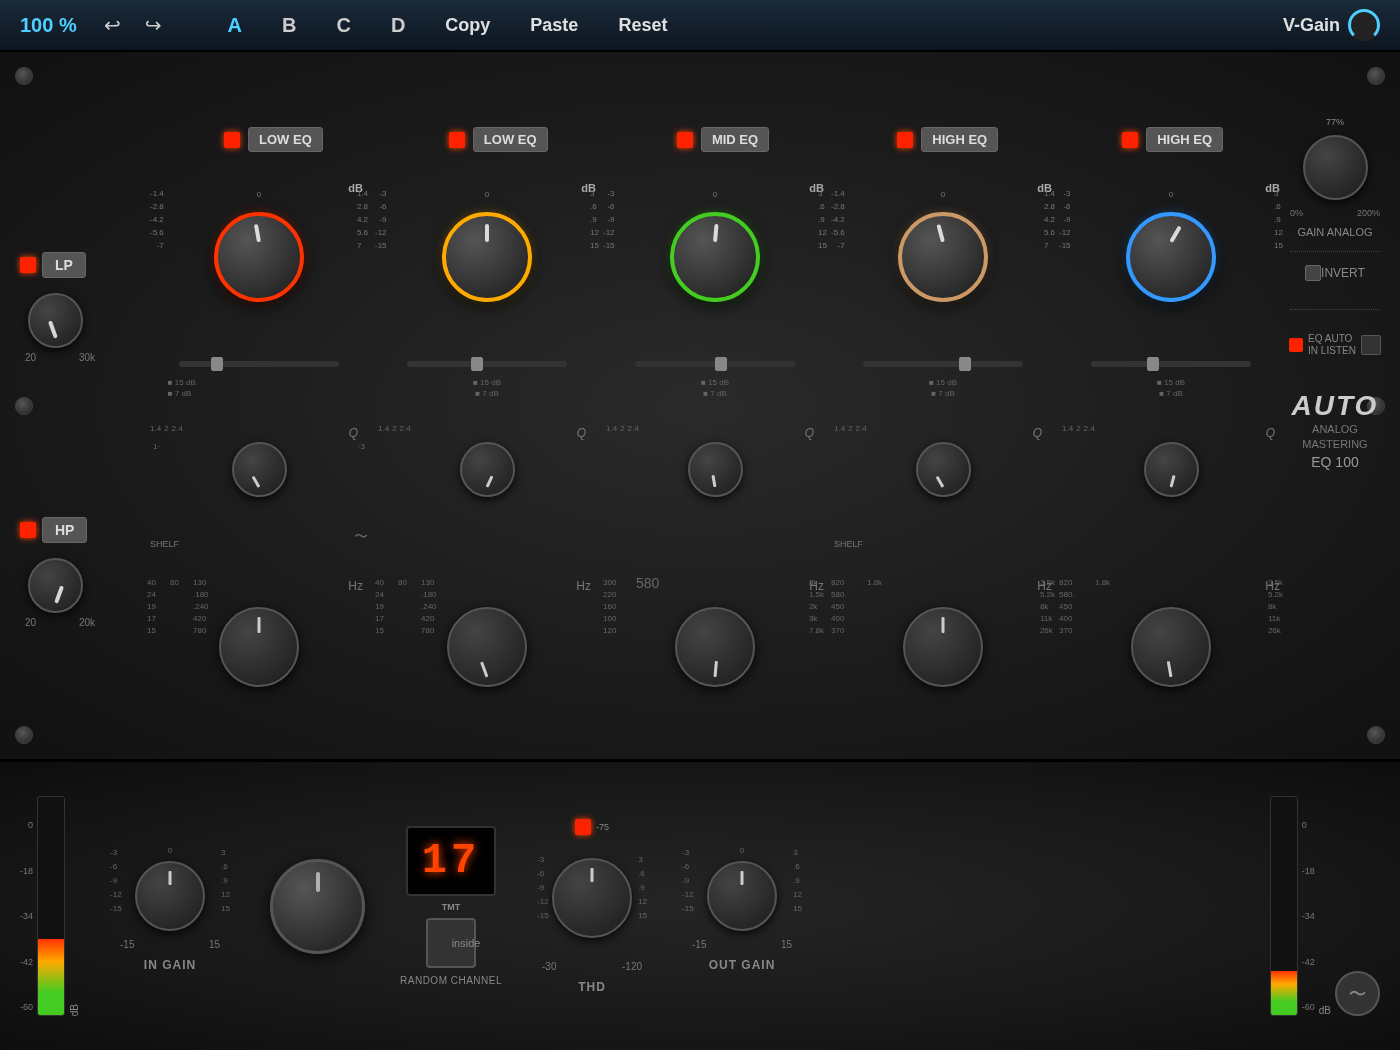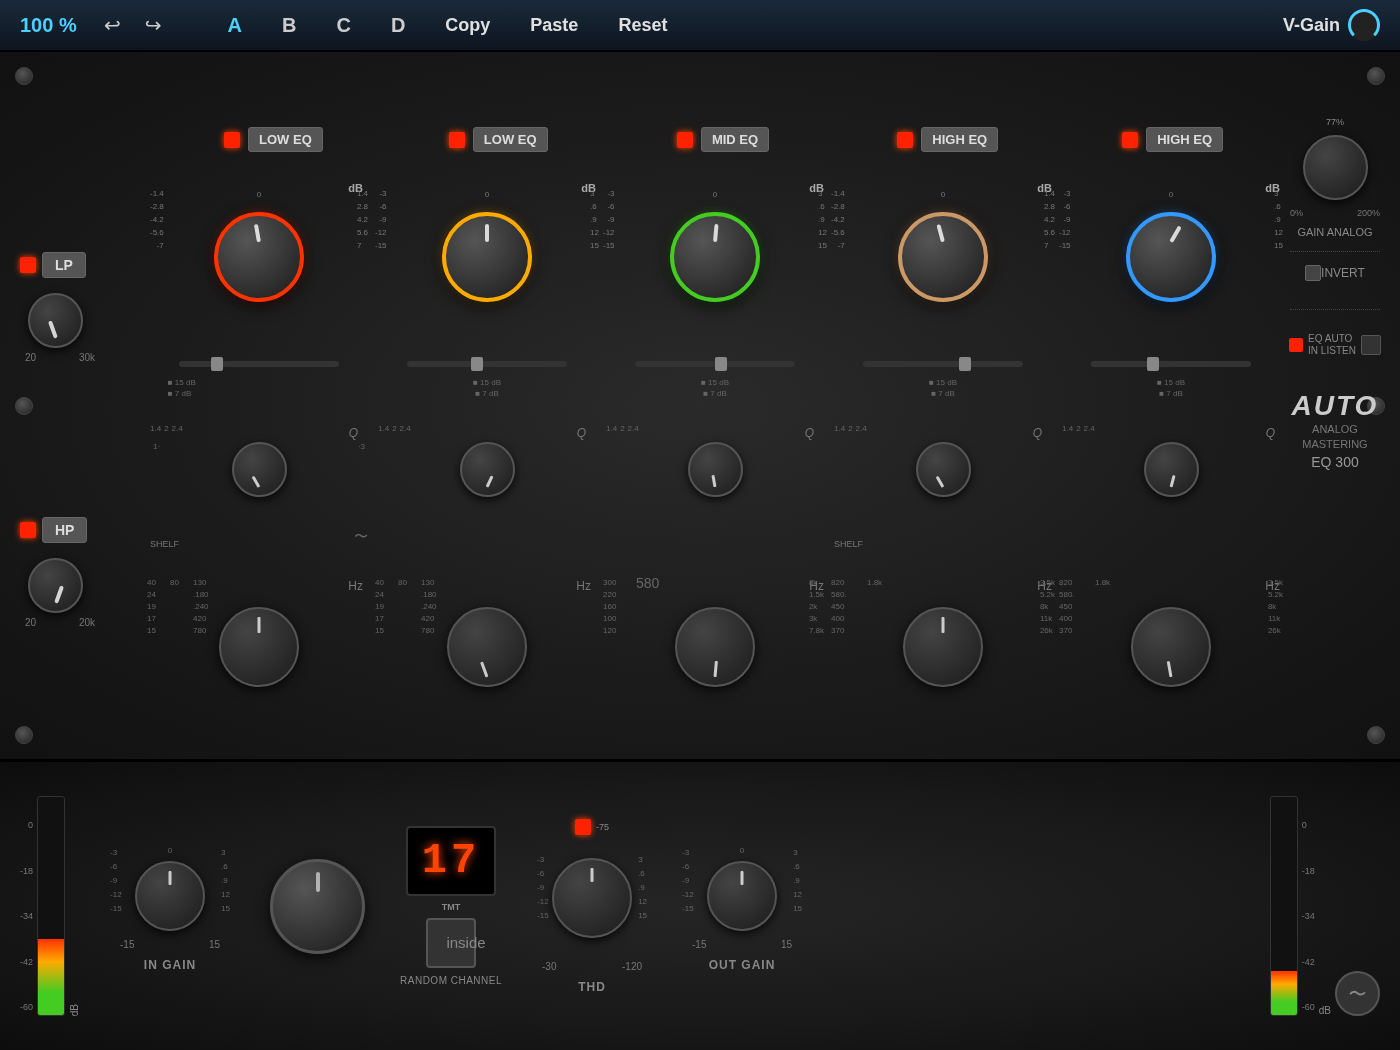--- a/index.html
+++ b/index.html
@@ -947,21 +947,21 @@
         <div>IN LISTEN</div>
       </div>
       <div class="listen-checkbox"></div>
     </div>
 
     <div style="margin-top:25px;text-align:center;">
       <div style="font-size:28px;font-weight:900;color:#ccc;letter-spacing:2px;font-style:italic;">AUTO</div>
       <div style="font-size:11px;color:#777;line-height:1.4;">
         <div>ANALOG</div>
         <div>MASTERING</div>
-        <div style="font-size:14px;color:#999;">EQ 300</div>
+        <div style="font-size:14px;color:#999;">EQ 100</div>
       </div>
     </div>
   </div>
 
 </div>
 
 <div class="bottom-panel">
 
   <div style="display:flex;align-items:flex-end;gap:4px;">
     <div style="display:flex;flex-direction:column;justify-content:space-between;height:200px;font-size:9px;color:#777;text-align:right;padding:4px 0;">
@@ -1012,21 +1012,21 @@
     </div>
   </div>
 
   <div style="display:flex;flex-direction:column;align-items:center;gap:6px;margin-left:15px;">
     <div class="digital-display">
       <span>17</span>
     </div>
     <div class="tmt-section">
       <div style="font-size:9px;color:#888;font-weight:bold;">TMT</div>
       <div class="tmt-btn">
-        <span style="font-size:15px;color:#888;margin-left:30px;">inside</span>
+        <span style="font-size:11px;color:#888;margin-left:30px;">inside</span>
       </div>
     </div>
     <div class="random-channel-label">RANDOM CHANNEL</div>
   </div>
 
   <div class="thd-section" style="margin-left:15px;">
     <div style="display:flex;align-items:center;gap:5px;">
       <div class="thd-led"></div>
       <span style="font-size:9px;color:#888;">-75</span>
     </div>

